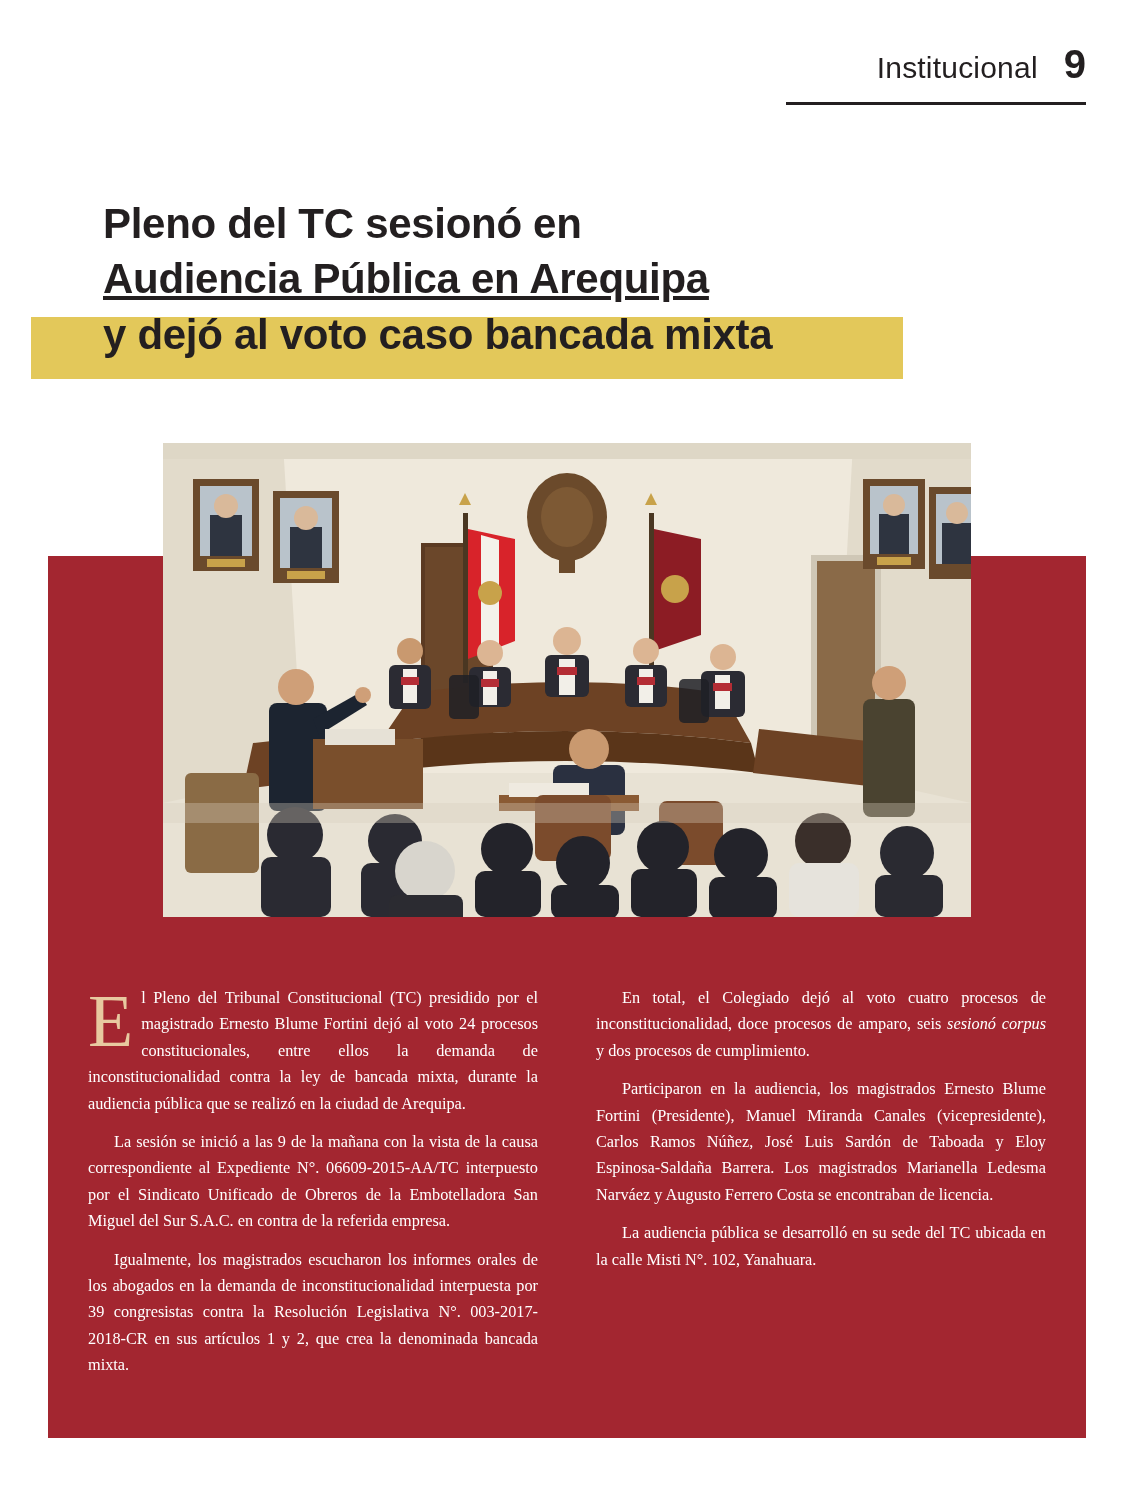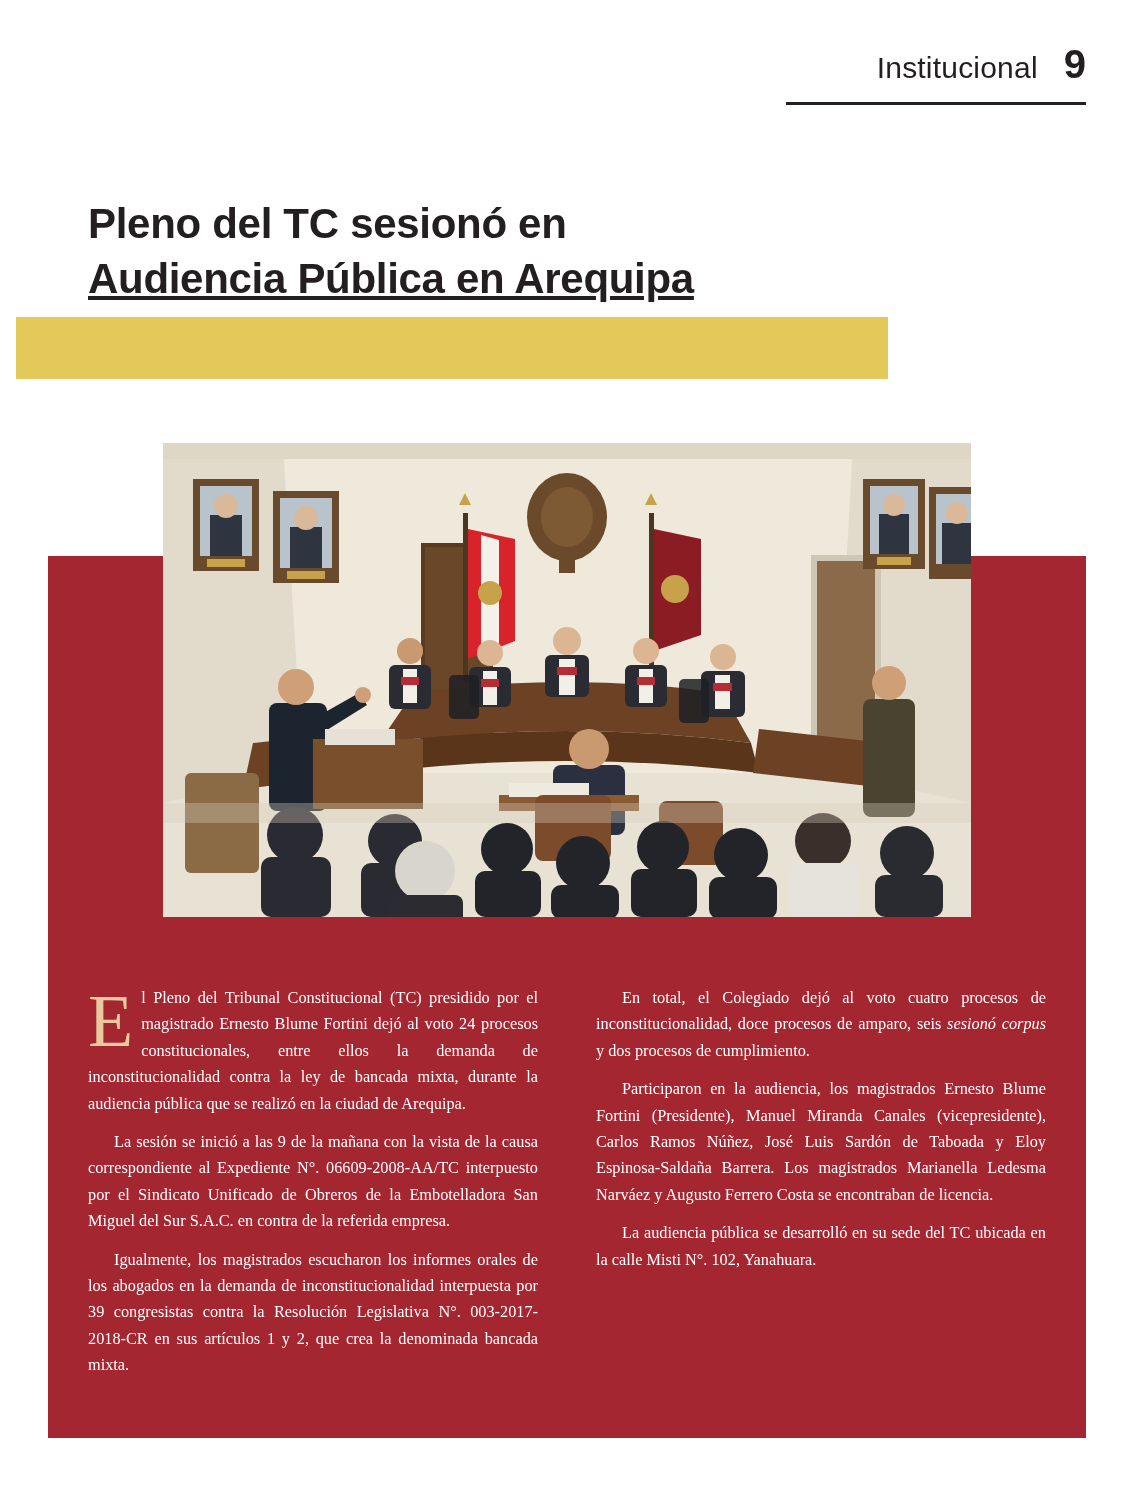--- a/index.html
+++ b/index.html
@@ -43,21 +43,21 @@
     top: 102px;
     right: 48px;
     width: 300px;
     height: 3px;
     background: #231f20;
   }
 
   
   .headline {
     position: absolute;
-    left: 88px;
+    left: 103px;
     top: 196px;
     width: 900px;
     font-family: "Liberation Sans", sans-serif;
     font-weight: bold;
     color: #231f20;
   }
   .headline .line {
     font-size: 42px;
     line-height: 1.32;
     letter-spacing: -0.3px;
@@ -152,20 +152,21 @@
     <div class="page-number">9</div>
   </div>
   <div class="header-rule"></div>
 
   <div class="headline">
     <div class="line line-1"><span>Pleno del TC sesionó en</span></div>
     <div class="line line-2">
       <div class="hl-band"></div>
       <span>Audiencia Pública en Arequipa</span>
     </div>
+    <div class="line line-3"><span>y dejó al voto caso bancada mixta</span></div>
   </div>
 
   <div class="red-panel"></div>
 
   <div class="photo">
     <svg width="808" height="474" viewBox="0 0 808 474" xmlns="http://www.w3.org/2000/svg">
 
       <rect x="0" y="0" width="808" height="474" fill="#e8e2d4"></rect>
       <rect x="0" y="0" width="808" height="330" fill="#efe9dc"></rect>
 
@@ -331,21 +332,21 @@
       <rect x="0" y="360" width="808" height="20" fill="#d6cfbe" opacity="0.35"></rect>
     </svg>
   </div>
 
   <div class="columns">
 
     <div class="col">
       <p class="first">
         <span class="dropcap">E</span><span>l Pleno del Tribunal Constitucional (TC) presidido por el magistrado Ernesto Blume Fortini dejó al voto 24 procesos constitucionales, entre ellos la demanda de inconstitucionalidad contra la ley de bancada mixta, durante la audiencia pública que se realizó en la ciudad de Arequipa.</span>
       </p>
-      <p>La sesión se inició a las 9 de la mañana con la vista de la causa correspondiente al Expediente N°. 06609-2008-AA/TC interpuesto por el Sindicato Unificado de Obreros de la Embotelladora San Miguel del Sur S.A.C. en contra de la referida empresa.</p>
+      <p>La sesión se inició a las 9 de la mañana con la vista de la causa correspondiente al Expediente N°. 06609-2015-AA/TC interpuesto por el Sindicato Unificado de Obreros de la Embotelladora San Miguel del Sur S.A.C. en contra de la referida empresa.</p>
       <p>Igualmente, los magistrados escucharon los informes orales de los abogados en la demanda de inconstitucionalidad interpuesta por 39 congresistas contra la Resolución Legislativa N°. 003-2017-2018-CR en sus artículos 1 y 2, que crea la denominada bancada mixta.</p>
     </div>
 
     <div class="col">
       <p>En total, el Colegiado dejó al voto cuatro procesos de inconstitucionalidad, doce procesos de amparo, seis <em>sesionó corpus</em> y dos procesos de cumplimiento.</p>
       <p>Participaron en la audiencia, los magistrados Ernesto Blume Fortini (Presidente), Manuel Miranda Canales (vicepresidente), Carlos Ramos Núñez, José Luis Sardón de Taboada y Eloy Espinosa-Saldaña Barrera. Los magistrados Marianella Ledesma Narváez y Augusto Ferrero Costa se encontraban de licencia.</p>
       <p>La audiencia pública se desarrolló en su sede del TC ubicada en la calle Misti N°. 102, Yanahuara.</p>
     </div>
 
   </div>

